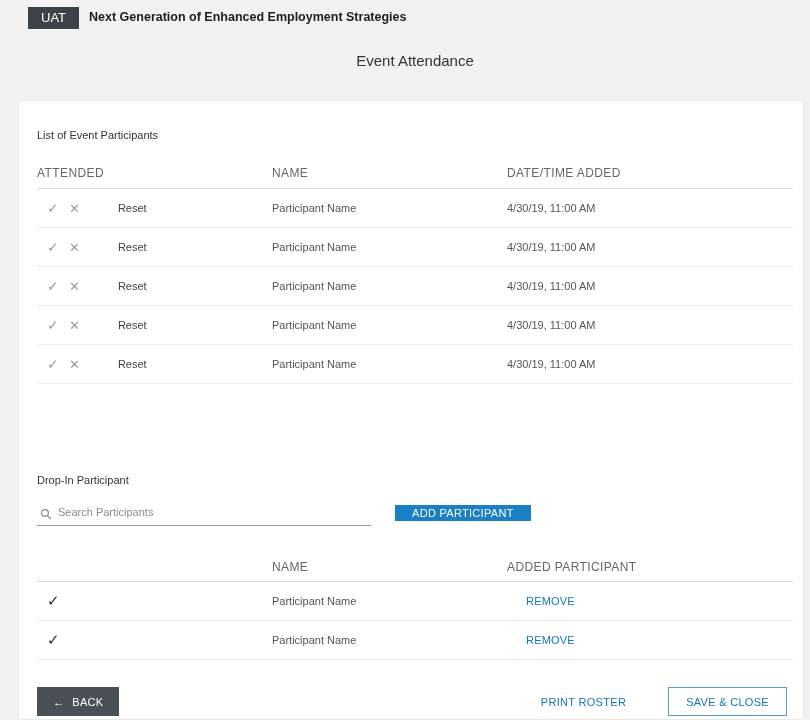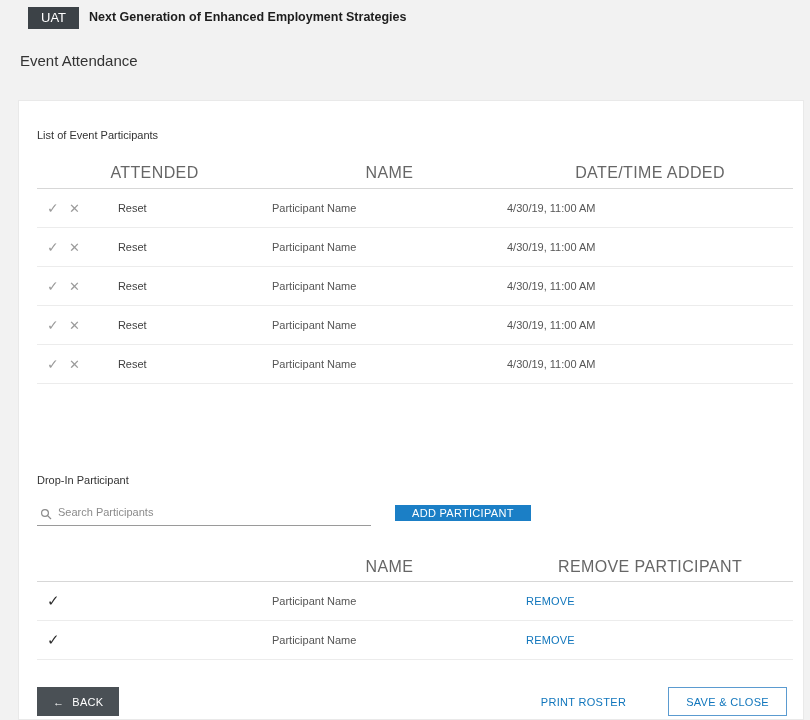--- a/index.html
+++ b/index.html
@@ -22,21 +22,21 @@
     background: #3c4247; color: #fff;
     font-size: 13px; height: 22px; margin-top: 2px;
     display: flex; align-items: center; padding: 0 13px;
   }
   .app-title {
     margin-left: 10px;
     font-size: 12.5px; font-weight: bold; color: #1d1d1d;
   }
   .page-title {
     margin: 19px 0 0 20px;
-    font-size: 15px; color: #333;
+    font-size: 15px; color: #333; text-align: center;
   }
 
   
   .card {
     position: absolute;
     left: 18px; top: 100px; width: 786px; height: 620px;
     background: #fff;
     border: 1px solid #e9e9e9;
     padding: 28px 10px 16px 18px;
     overflow: hidden;
@@ -46,21 +46,21 @@
   
   .t-head, .t-row {
     display: grid;
     grid-template-columns: 235px 235px 1fr;
     align-items: center;
   }
   .t-head {
     margin-top: 16px;
     height: 32px;
     border-bottom: 1px solid #d7d7d7;
-    color: #666; font-size: 16px; letter-spacing: .4px; text-align: center;
+    color: #666; font-size: 12px; letter-spacing: .4px;
   }
   .t-row {
     height: 39px;
     border-bottom: 1px solid #ececec;
     font-size: 11px; color: #555;
   }
   .attend-cell { display: flex; align-items: center; padding-left: 10px; }
   .icon-check { color: #9b9b9b; font-size: 14px; width: 16px; cursor: pointer; }
   .icon-x { color: #9b9b9b; font-size: 13px; margin-left: 6px; cursor: pointer; }
   .reset-link { margin-left: 38px; color: #3f3f3f; cursor: pointer; }
@@ -196,21 +196,21 @@
         <line x1="7.6" y1="7.6" x2="11" y2="11" stroke="#8b8b8b" stroke-width="1.2"></line>
       </svg>
       <input class="search-input" type="text" placeholder="Search Participants" style="">
     </div>
     <button class="add-btn">ADD PARTICIPANT</button>
   </div>
 
   <div class="t-head second">
     <div></div>
     <div>NAME</div>
-    <div>REMOVE PARTICIPANT</div>
+    <div>ADDED PARTICIPANT</div>
   </div>
 
   <div class="t-row">
     <div class="attend-cell">
       <span class="icon-check-dark">✓</span>
     </div>
     <div>Participant Name</div>
     <div><a class="remove-link">REMOVE</a></div>
   </div>
 

